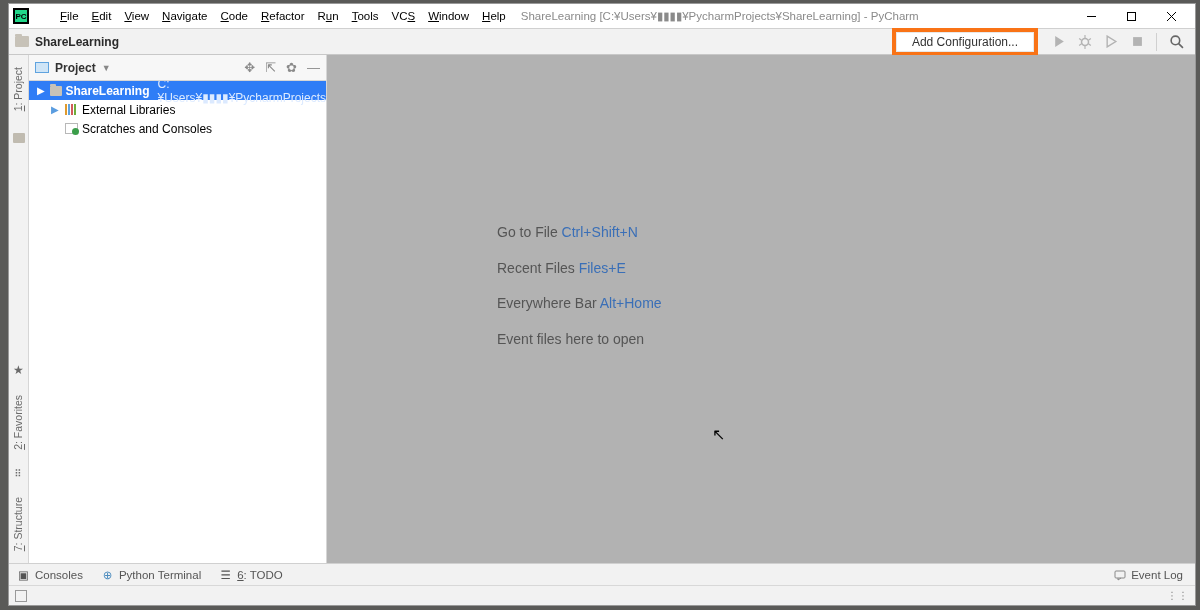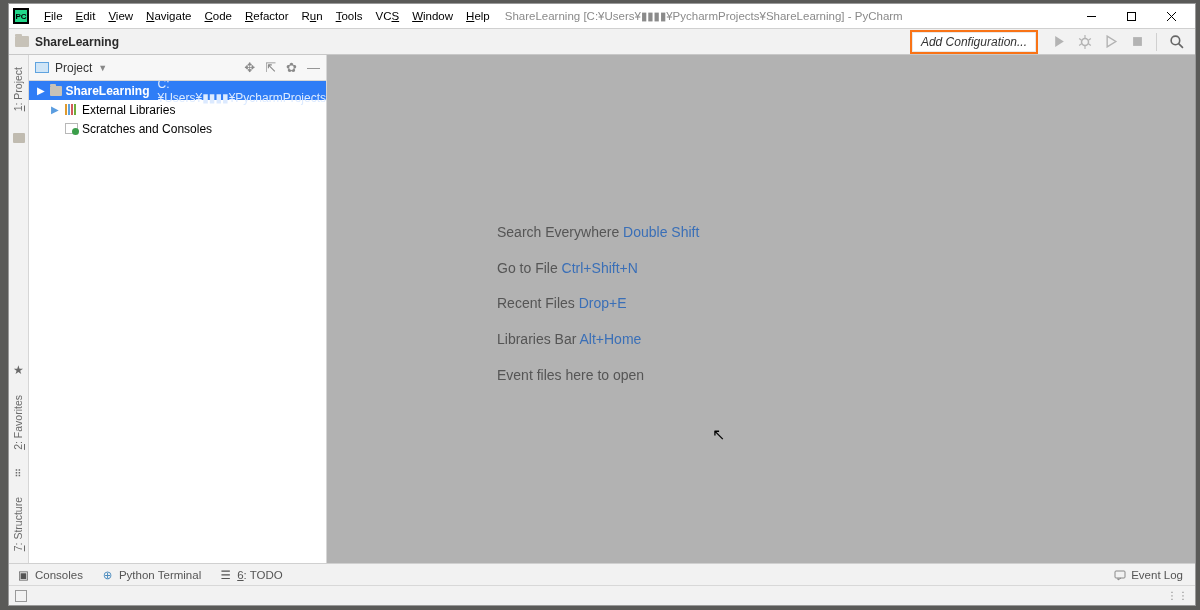--- a/index.html
+++ b/index.html
@@ -2,56 +2,56 @@
 <html><head>
   <meta charset="utf-8">
   <style>
     * { margin: 0; padding: 0; box-sizing: border-box; font-family: "Segoe UI", Arial, sans-serif; }
     body { width: 1200px; height: 610px; background: #5a5a58; overflow: hidden; position: relative; }
     .pycharm-window { position: absolute; top: 3px; left: 8px; right: 4px; bottom: 4px; background: #f2f2f2; display: flex; flex-direction: column; border: 1px solid #999; }
     
     
     .titlebar { height: 24px; background: #fff; display: flex; align-items: center; padding: 0 4px; font-size: 11.5px; color: #000; }
     .titlebar .app-icon { width: 16px; height: 16px; background: #21d789; border: 2px solid #000; margin-right: 10px; display: inline-flex; align-items: center; justify-content: center; font-size: 8px; font-weight: bold; }
-    .titlebar .menus { display: flex; gap: 3px; }
+    .titlebar .menus { display: flex; gap: 3px; margin-left: 16px; }
     .titlebar .menu-item { padding: 2px 5px; cursor: default; }
     .titlebar .menu-item .ul { text-decoration: underline; }
     .titlebar .path { margin-left: 10px; color: #8a8a8a; }
     .titlebar .window-controls { margin-left: auto; display: flex; gap: 0; }
     .titlebar .wc { width: 40px; height: 22px; display: flex; align-items: center; justify-content: center; color: #000; }
     .titlebar .wc svg { width: 11px; height: 11px; }
 
     
     .toolbar { height: 27px; background: #f2f2f2; border-top: 1px solid #d0d0d0; border-bottom: 1px solid #c8c8c8; display: flex; align-items: center; padding: 0 6px; font-size: 12px; }
     .toolbar .folder-icon { width: 14px; height: 11px; background: #c7c2b8; border-radius: 1px; margin-right: 6px; position: relative; }
     .toolbar .folder-icon::before { content:""; position:absolute; top:-2px; left:0; width:7px; height:2px; background:#c7c2b8; border-radius:1px 1px 0 0;}
     .toolbar .crumb { font-weight: 600; color: #2b2b2b; }
     .toolbar .spacer { flex: 1; }
-    .toolbar .add-config { border: 2px solid #f97316; background: #fff; padding: 3px 9px; font-size: 12px; color: #333; margin-right: 8px; box-shadow: inset 0 0 0 1px #e8e8e8; font-style: italic; }
+    .toolbar .add-config { border: 4px solid #f97316; background: #fff; padding: 3px 16px; font-size: 12px; color: #333; margin-right: 8px; box-shadow: inset 0 0 0 1px #e8e8e8; }
     .toolbar .tbicon { width: 20px; height: 20px; display: flex; align-items: center; justify-content: center; color: #b3b3b3; margin: 0 3px; }
     .toolbar .tbicon.search { color: #666; }
     .toolbar .sep { width: 1px; height: 18px; background: #d0d0d0; margin: 0 6px; }
 
     
     .body { flex: 1; display: flex; min-height: 0; background: #f2f2f2; }
 
     
     .left-gutter { width: 20px; background: #f2f2f2; border-right: 1px solid #d6d6d6; display: flex; flex-direction: column; align-items: center; padding: 6px 0; gap: 12px; font-size: 10.5px; color: #6a6a6a; }
     .left-gutter .lg-item { writing-mode: vertical-rl; transform: rotate(180deg); display: flex; align-items: center; gap: 4px; padding: 6px 0; cursor: default; line-height: 1; }
     .left-gutter .lg-item .ul { text-decoration: underline; }
     .left-gutter .lg-spacer { flex: 1; }
     .lg-star { font-size: 12px; }
     .lg-struct { font-size: 10px; letter-spacing: 1px; }
     .lg-folder { width: 12px; height: 10px; background: #c0bbb0; border-radius: 1px; margin-top: 4px; }
 
     
     .project-pane { width: 298px; background: #fff; border-right: 1px solid #d6d6d6; display: flex; flex-direction: column; }
     .pp-header { height: 26px; border-bottom: 1px solid #d6d6d6; display: flex; align-items: center; padding: 0 6px; font-size: 12px; color: #333; background: #f7f7f7; }
     .pp-header .pp-icon { width: 14px; height: 11px; border: 1px solid #5fa3df; background: #cfe5f7; margin-right: 6px; }
-    .pp-header .pp-title { font-weight: 400; }
+    .pp-header .pp-title { font-weight: 700; }
     .pp-header .pp-dd { margin-left: 6px; color: #888; font-size: 9px; }
     .pp-header .pp-tools { margin-left: auto; display: flex; gap: 10px; color: #8a8a8a; }
     .pp-header .pp-tools span { font-size: 13px; cursor: default; }
     .pp-tree { flex: 1; font-size: 12px; padding-top: 0; overflow: hidden; }
     .node { display: flex; align-items: center; height: 19px; padding-left: 8px; gap: 4px; }
     .node .arrow { width: 10px; color: #888; font-size: 10px; }
     .node .folder { width: 13px; height: 10px; background: #c7c2b8; border-radius: 1px; position: relative; }
     .node .folder::before { content:""; position:absolute; top:-2px; left:0; width:6px; height:2px; background:#c7c2b8; border-radius:1px 1px 0 0;}
     .node.sel { background: #2f7df6; color: #fff; }
     .node.sel .arrow { color: #fff; }
@@ -217,24 +217,23 @@
         <div class="node lvl2">
           <span class="arrow"></span>
           <span class="scratch-icon"></span>
           <span>Scratches and Consoles</span>
         </div>
       </div>
     </div>
 
     <div class="editor-area">
       <div class="hints">
-        <div class="line"><span>Search Everywhere </span><span class="kb">Double Shift</span></div>
         <div class="line"><span>Go to File </span><span class="kb">Ctrl+Shift+N</span></div>
-        <div class="line"><span>Recent Files </span><span class="kb">Drop+E</span></div>
-        <div class="line"><span>Libraries Bar </span><span class="kb">Alt+Home</span></div>
+        <div class="line"><span>Recent Files </span><span class="kb">Files+E</span></div>
+        <div class="line"><span>Everywhere Bar </span><span class="kb">Alt+Home</span></div>
         <div class="line"><span>Event files here to open</span></div>
       </div>
       <span class="cursor">↖</span>
     </div>
 
   </div>
 
   <div class="bottom-strip">
     <div class="bs-item">
       <span class="bs-icon">▣</span>

